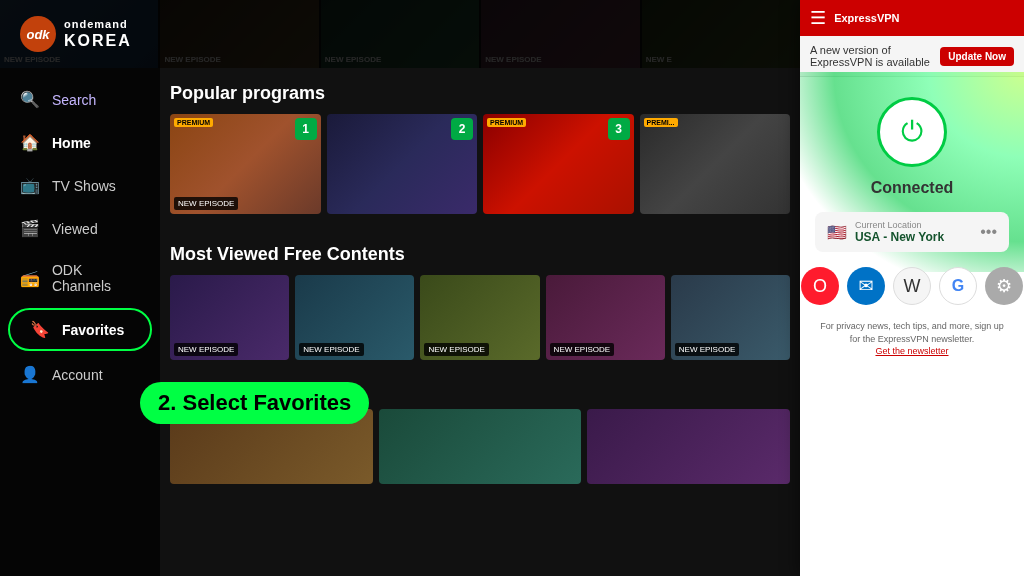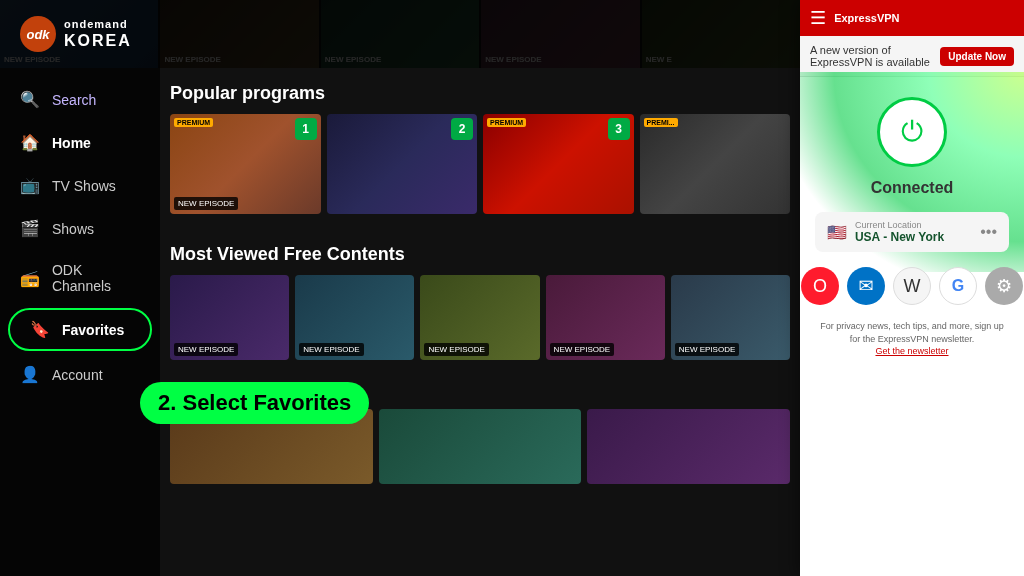--- a/index.html
+++ b/index.html
@@ -429,21 +429,21 @@
     <div class="sidebar-item active">
       <span class="icon">🏠</span>
       <span>Home</span>
     </div>
     <div class="sidebar-item">
       <span class="icon">📺</span>
       <span>TV Shows</span>
     </div>
     <div class="sidebar-item">
       <span class="icon">🎬</span>
-      <span>Shows</span>
+      <span>Viewed</span>
     </div>
     <div class="sidebar-item">
       <span class="icon">📻</span>
       <span>ODK Channels</span>
     </div>
     <div class="sidebar-item favorites-item">
       <span class="icon">🔖</span>
       <span>Favorites</span>
     </div>
     <div class="sidebar-item">

